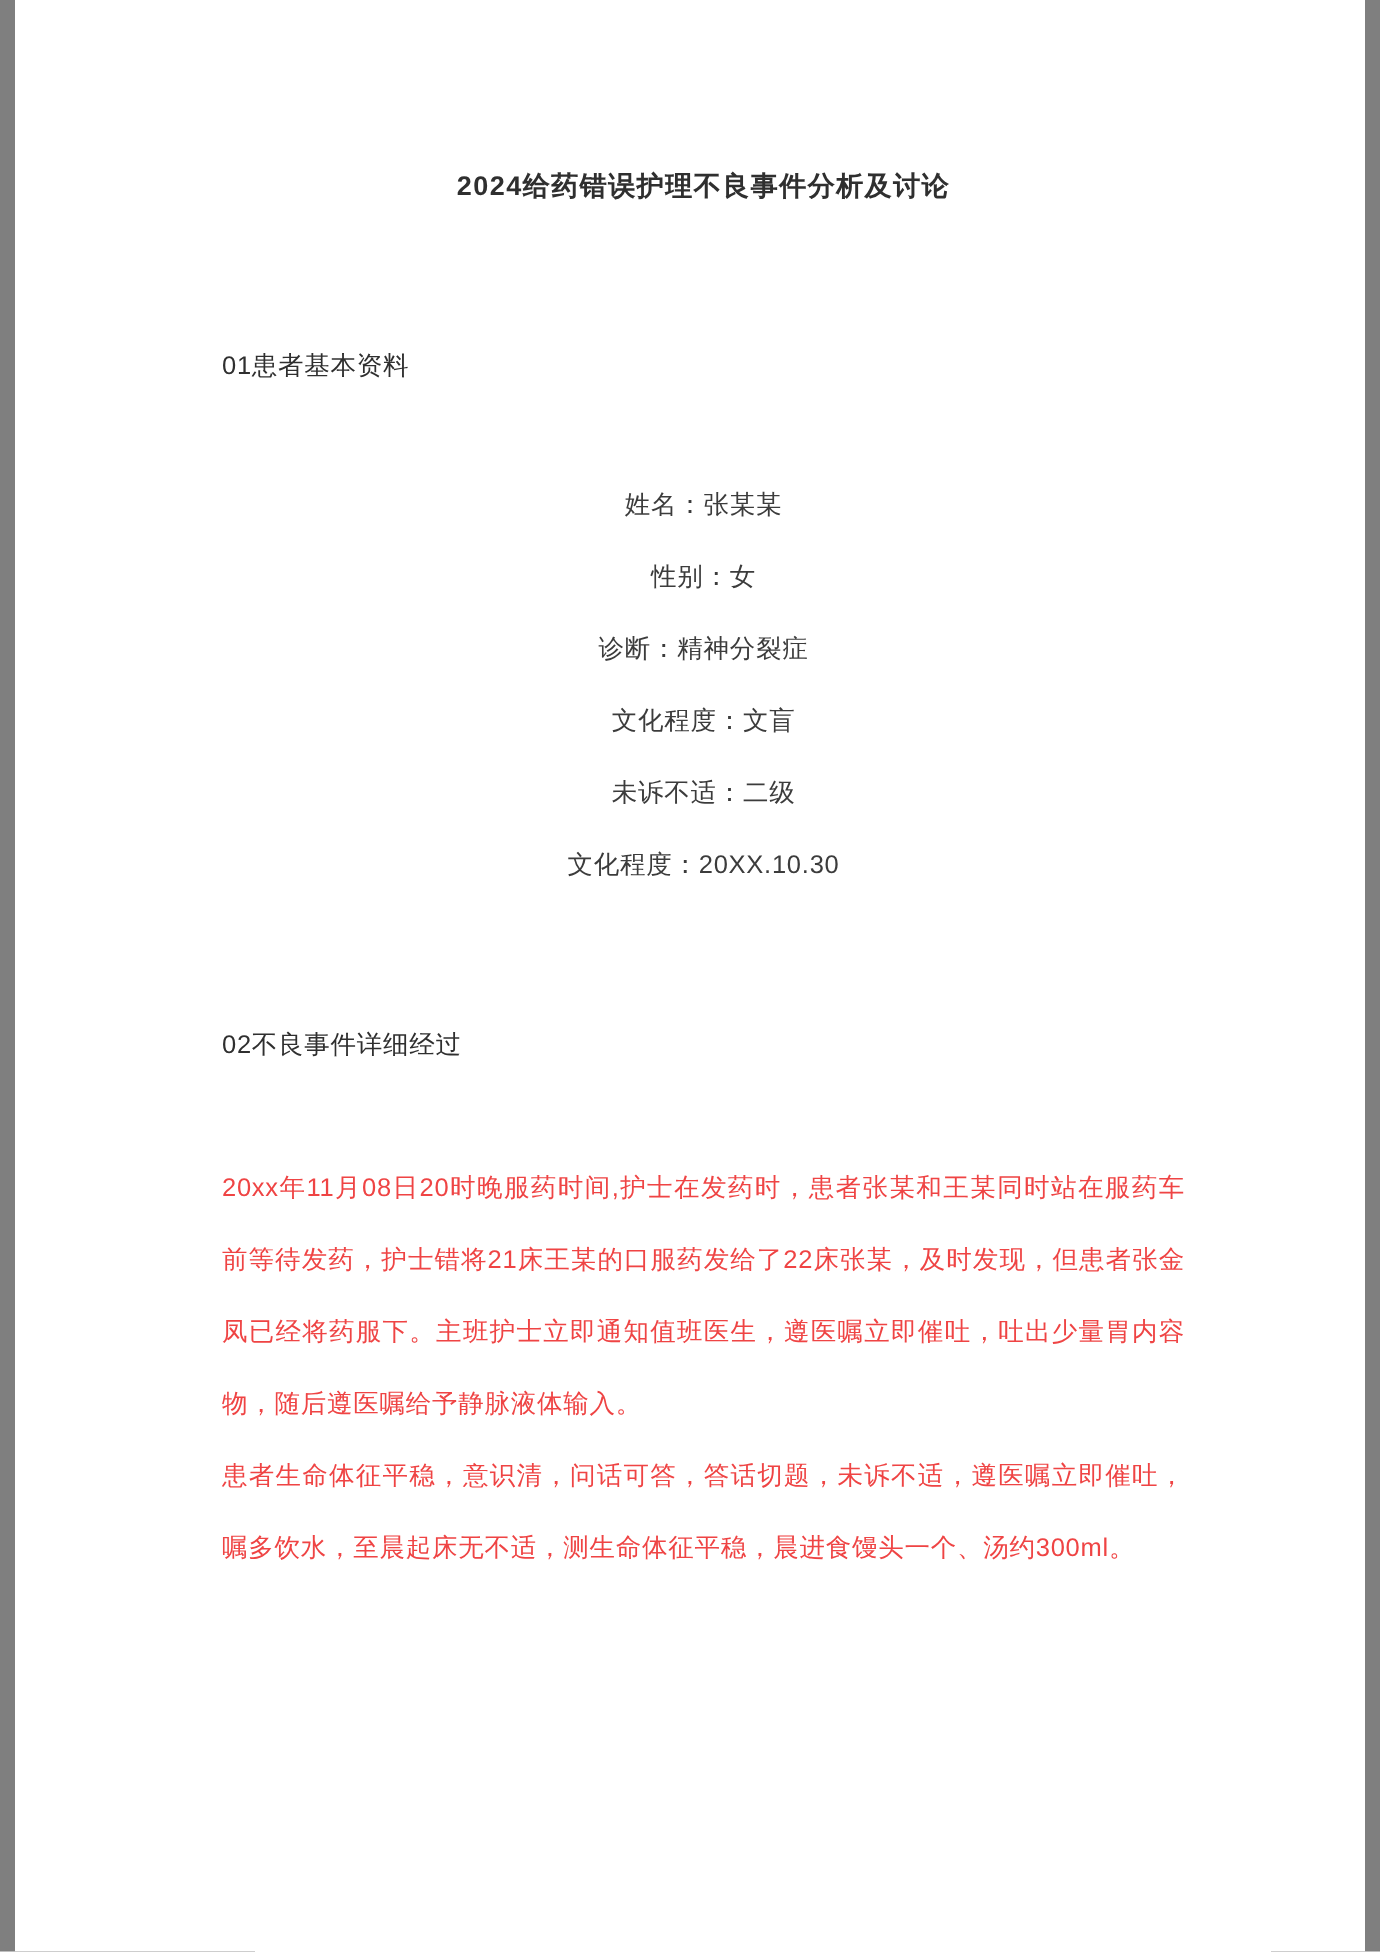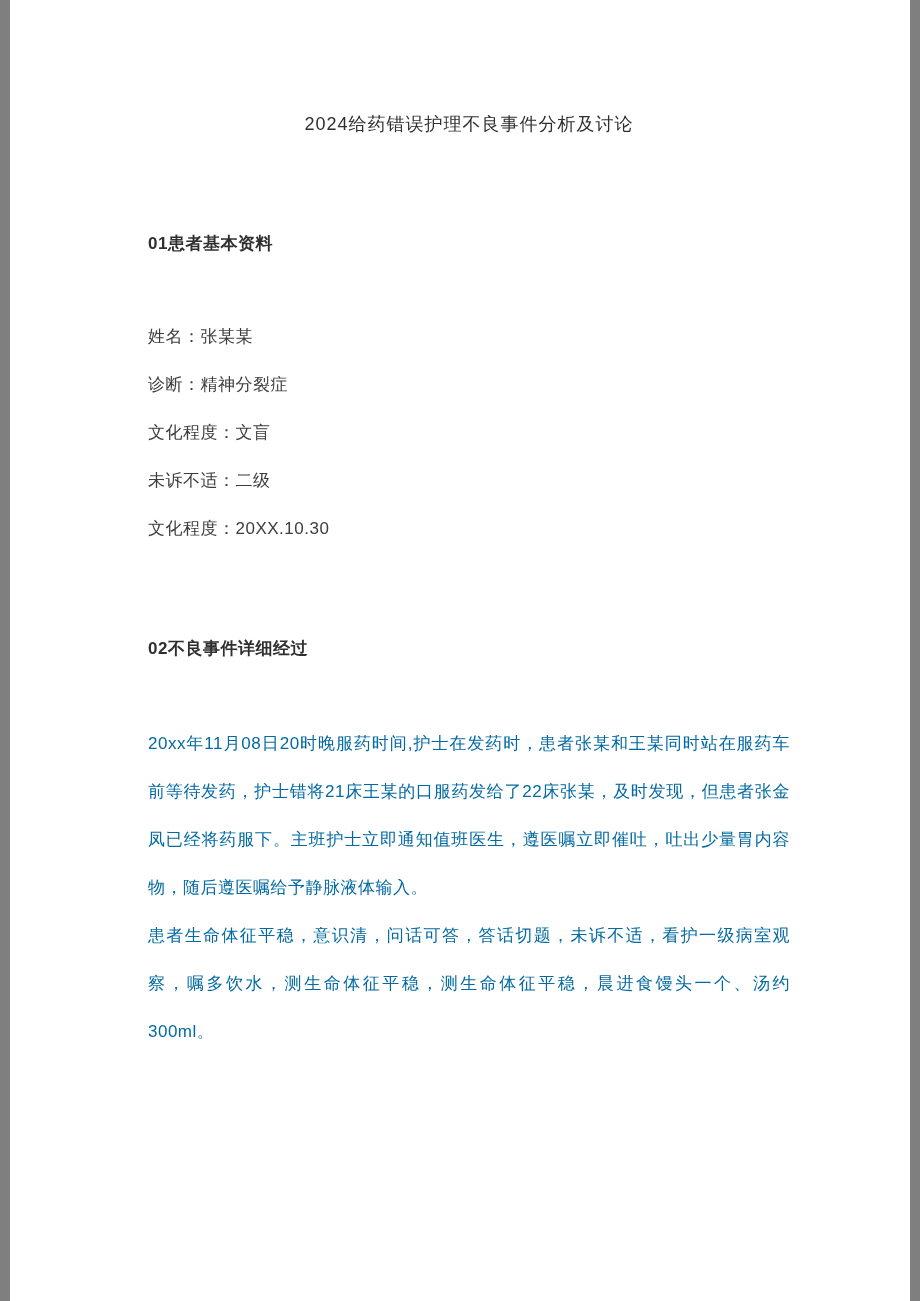--- a/index.html
+++ b/index.html
@@ -17,75 +17,77 @@
     box-sizing: border-box;
     width: 900px;
     height: 1301px;
     margin: 0 10px;
     background: #ffffff;
     padding: 112px 120px 40px 138px;
   }
   .doc-title {
     margin: 0;
     font-size: 18px;
-    font-weight: normal;
+    font-weight: bold;
     color: #2f2f2f;
     text-align: center;
     letter-spacing: 1px;
   }
   .section-heading {
     font-size: 17px;
-    font-weight: bold;
+    font-weight: normal;
     color: #2f2f2f;
     letter-spacing: 0.5px;
   }
   .heading-1 {
     margin-top: 96px;
   }
   .heading-2 {
     margin-top: 84px;
   }
   .fields {
     margin-top: 58px;
   }
   .field-line {
     font-size: 17px;
     line-height: 48px;
     color: #3c3c3c;
     letter-spacing: 0.5px;
+    text-align: center;
   }
   .paragraphs {
     margin-top: 60px;
   }
   .body-paragraph {
     margin: 0;
     font-size: 17px;
     line-height: 48px;
-    color: #0369a1;
+    color: #ef4444;
     text-align: justify;
     letter-spacing: 0.5px;
   }
 </style>
 </head>
 <body>
 
 <div class="page">
 
   <h1 class="doc-title">2024给药错误护理不良事件分析及讨论</h1>
 
   <div class="section-heading heading-1">01患者基本资料</div>
 
   <div class="fields">
     <div class="field-line">姓名：张某某</div>
+    <div class="field-line">性别：女</div>
     <div class="field-line">诊断：精神分裂症</div>
     <div class="field-line">文化程度：文盲</div>
     <div class="field-line">未诉不适：二级</div>
     <div class="field-line">文化程度：20XX.10.30</div>
   </div>
 
   <div class="section-heading heading-2">02不良事件详细经过</div>
 
   <div class="paragraphs">
     <p class="body-paragraph">20xx年11月08日20时晚服药时间,护士在发药时，患者张某和王某同时站在服药车前等待发药，护士错将21床王某的口服药发给了22床张某，及时发现，但患者张金凤已经将药服下。主班护士立即通知值班医生，遵医嘱立即催吐，吐出少量胃内容物，随后遵医嘱给予静脉液体输入。</p>
-    <p class="body-paragraph">患者生命体征平稳，意识清，问话可答，答话切题，未诉不适，看护一级病室观察，嘱多饮水，测生命体征平稳，测生命体征平稳，晨进食馒头一个、汤约300ml。</p>
+    <p class="body-paragraph">患者生命体征平稳，意识清，问话可答，答话切题，未诉不适，遵医嘱立即催吐，嘱多饮水，至晨起床无不适，测生命体征平稳，晨进食馒头一个、汤约300ml。</p>
   </div>
 
 </div>
 
 </body></html>

